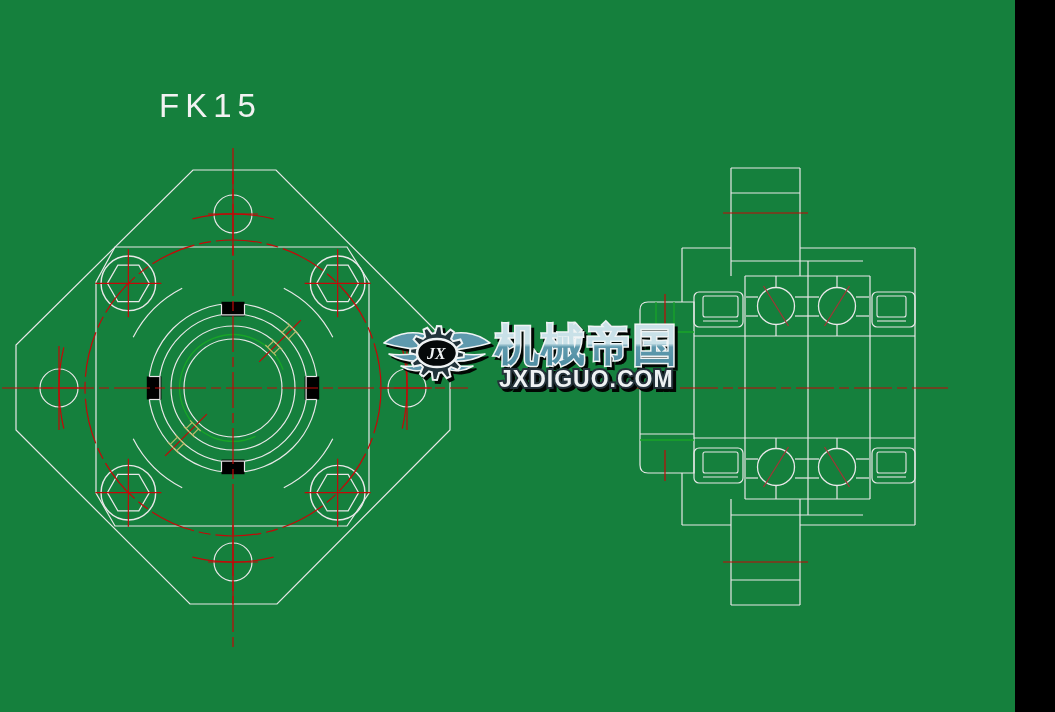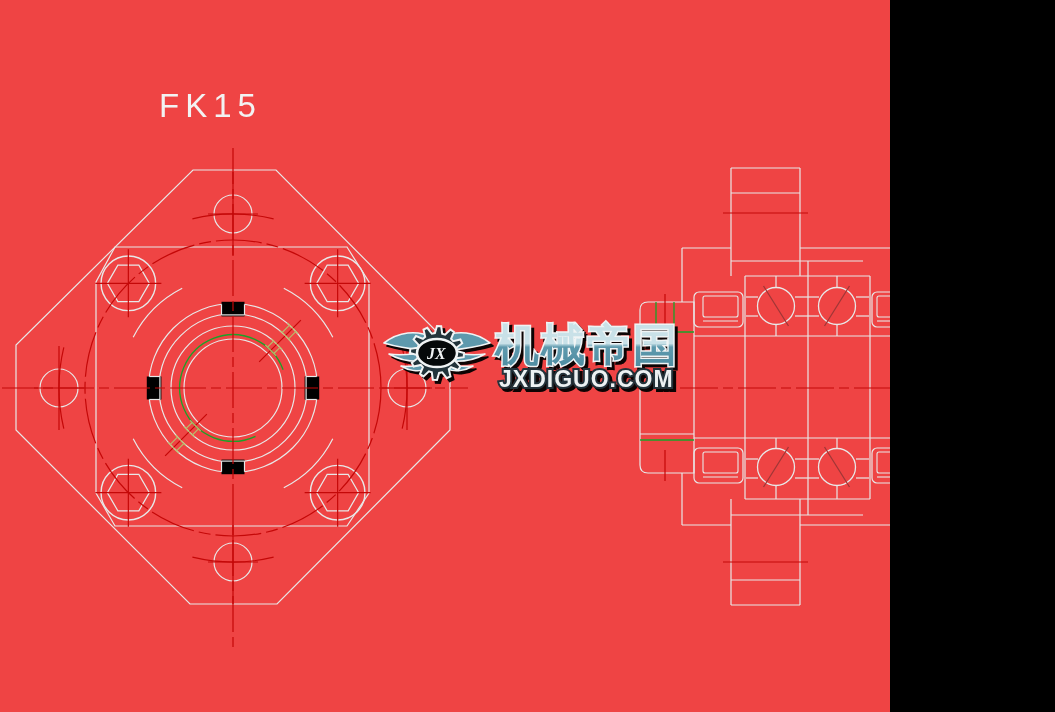--- a/index.html
+++ b/index.html
@@ -1,16 +1,16 @@
 <!DOCTYPE html>
 <html><head>
 <meta charset="utf-8">
 <style>
   html,body{margin:0;padding:0;background:#000;}
-  .stage{position:relative;width:890px;height:712px;background:#ef4444;overflow:hidden;
+  .stage{position:relative;width:1015px;height:712px;background:#15803d;overflow:hidden;
          font-family:"Liberation Sans",sans-serif;}
   svg text{user-select:none;}
   .fig-label{font-family:"Liberation Sans",sans-serif;font-size:33px;letter-spacing:6px;
              font-weight:400;}
   .brand-cn{font-family:"DejaVu Sans",sans-serif;font-size:44px;font-weight:bold;
             letter-spacing:2px;paint-order:stroke;stroke-width:3px;}
   .brand-domain{font-family:"Liberation Sans",sans-serif;font-size:23px;font-weight:bold;
                 letter-spacing:1px;paint-order:stroke;stroke-width:4px;}
   .monogram{font-family:"Liberation Serif",serif;font-size:16px;font-weight:bold;
             font-style:italic;}

